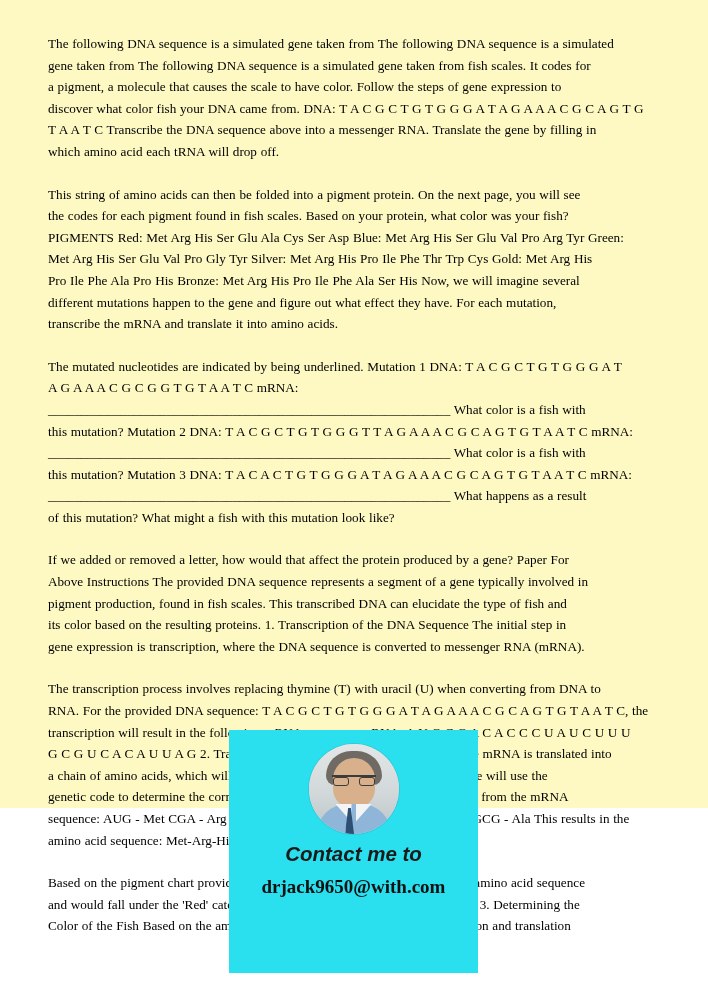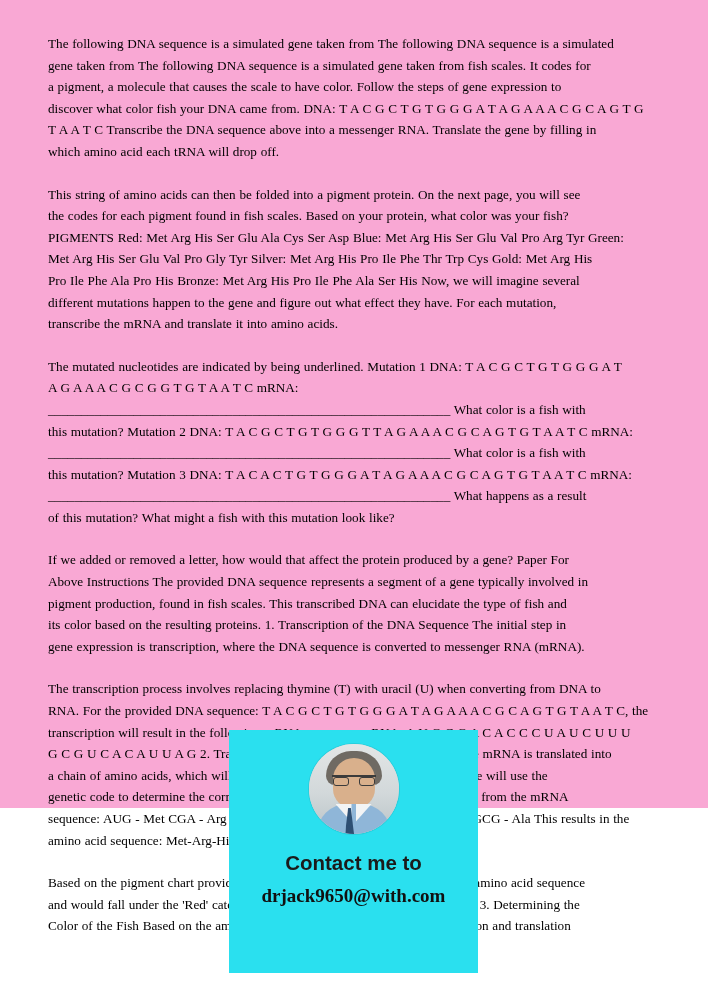--- a/index.html
+++ b/index.html
@@ -13,21 +13,21 @@
     position: relative;
     font-family: "Liberation Serif", serif;
     color: #000000;
     overflow: hidden;
   }
   .page {
     position: absolute;
     left: 0; top: 0;
     width: 708px;
     height: 808px;
-    background: #f9a8d4;
+    background: #fef9c3;
   }
   .doc-body {
     position: absolute;
     left: 48px;
     top: 33px;
     width: 662px;
   }
   .para {
     font-size: 13.2px;
     line-height: 21.6px;
@@ -125,21 +125,21 @@
   .avatar .collar-l { left: 27px; clip-path: polygon(100% 0, 100% 100%, 0 0); }
   .avatar .collar-r { right: 27px; clip-path: polygon(0 0, 100% 0, 0 100%); }
 
   .overlay-line1, .overlay-line2 {
     font-size: 20.5px;
     font-weight: bold;
     color: #1b1b1b;
     line-height: 25px;
     text-align: center;
   }
-  .overlay-line1 { margin-top: 16px; }
+  .overlay-line1 { margin-top: 7px; font-style: italic; }
   .overlay-email {
     margin-top: 10px;
     font-family: "Liberation Serif", serif;
     font-size: 19px;
     font-weight: bold;
     color: #111111;
     text-align: center;
   }
 </style>
 </head>

